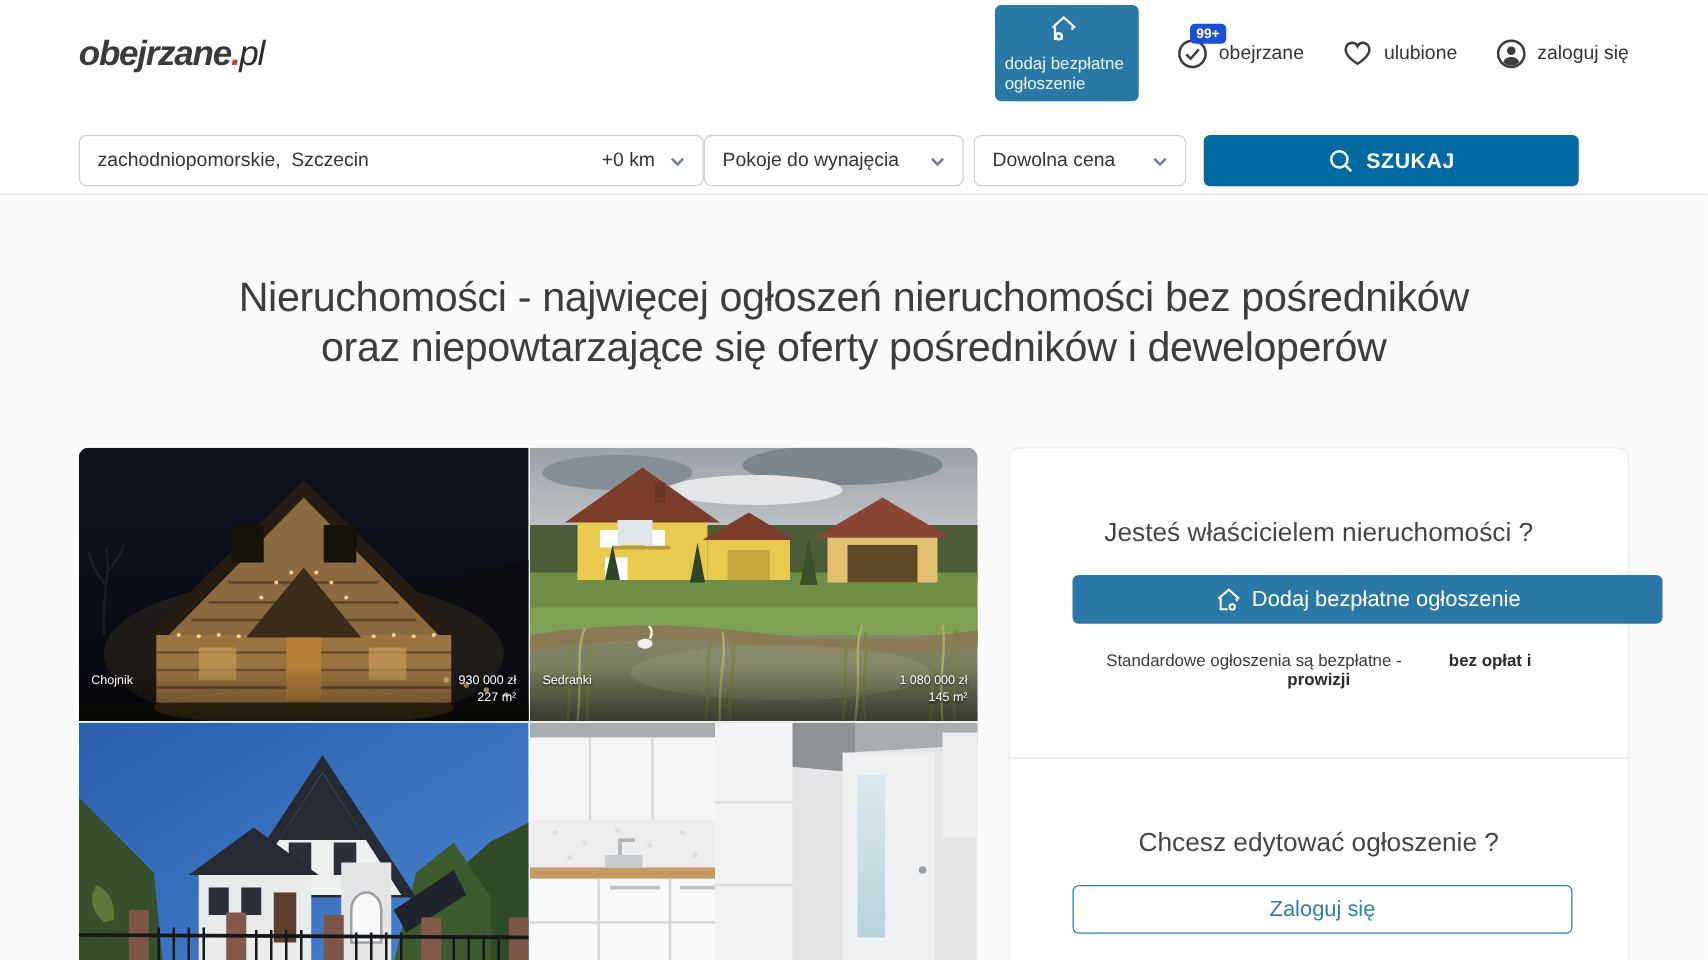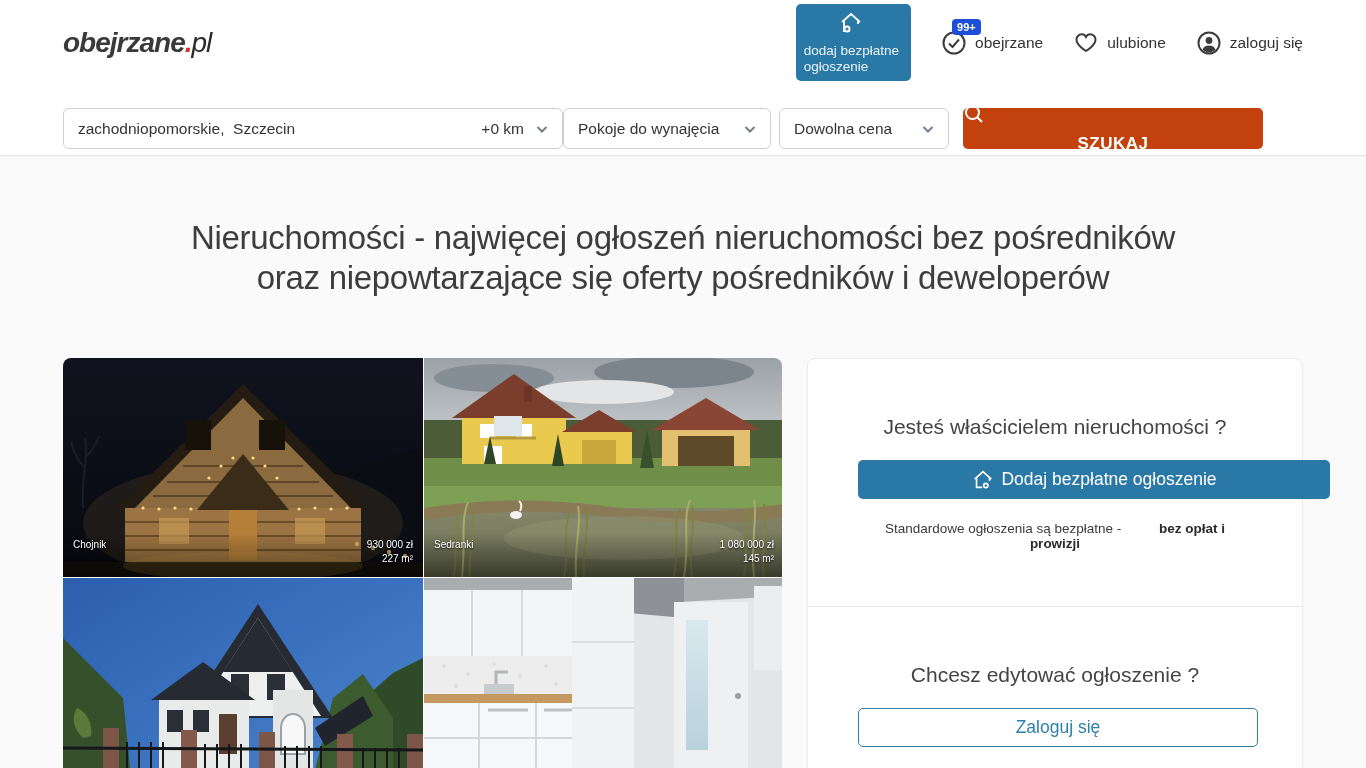--- a/index.html
+++ b/index.html
@@ -29,24 +29,24 @@
     border-bottom:1px solid #e3e3e3; box-shadow:0 2px 3px rgba(0,0,0,0.05); }
   .field { height:41px; border:1px solid #cfcfcf; border-radius:6px; background:#fff;
     display:flex; align-items:center; font-size:15.5px; color:#333; }
   .loc-field { width:500px; padding:0 12px 0 14px; }
   .loc-field input { flex:1; border:none; outline:none; font-size:15.5px;
     color:#333; font-family:inherit; background:transparent; }
   .radius { color:#333; margin-right:10px; white-space:nowrap; cursor:pointer; }
   .select { padding:0 12px 0 14px; justify-content:space-between; cursor:pointer; }
   .sel-type { width:208px; }
   .sel-price { width:170px; margin-left:8px; }
-  .btn-search { margin-left:14px; width:300px; height:41px; background:#c2410c;
+  .btn-search { margin-left:14px; width:300px; height:41px; background:#0369a1;
     color:#fff; border:none; border-radius:5px; font-size:17px; font-weight:bold;
-    letter-spacing:0.5px; display:flex; justify-content:center;
-    gap:9px; cursor:pointer; font-family:inherit;flex-direction:column; }
+    letter-spacing:0.5px; display:flex; align-items:center; justify-content:center;
+    gap:9px; cursor:pointer; font-family:inherit; }
 
   
   .main { background:#fafafa; min-height:600px; padding-top:62px; }
   h1 { text-align:center; font-size:33px; font-weight:400; color:#3d3d3d;
     line-height:40px; letter-spacing:-0.3px; }
   .content { display:flex; padding:60px 63px 0; align-items:flex-start; }
 
   
   .grid { width:720px; display:grid; grid-template-columns:360px 360px;
     grid-auto-rows:219px; gap:1px; border-radius:8px; overflow:hidden;

